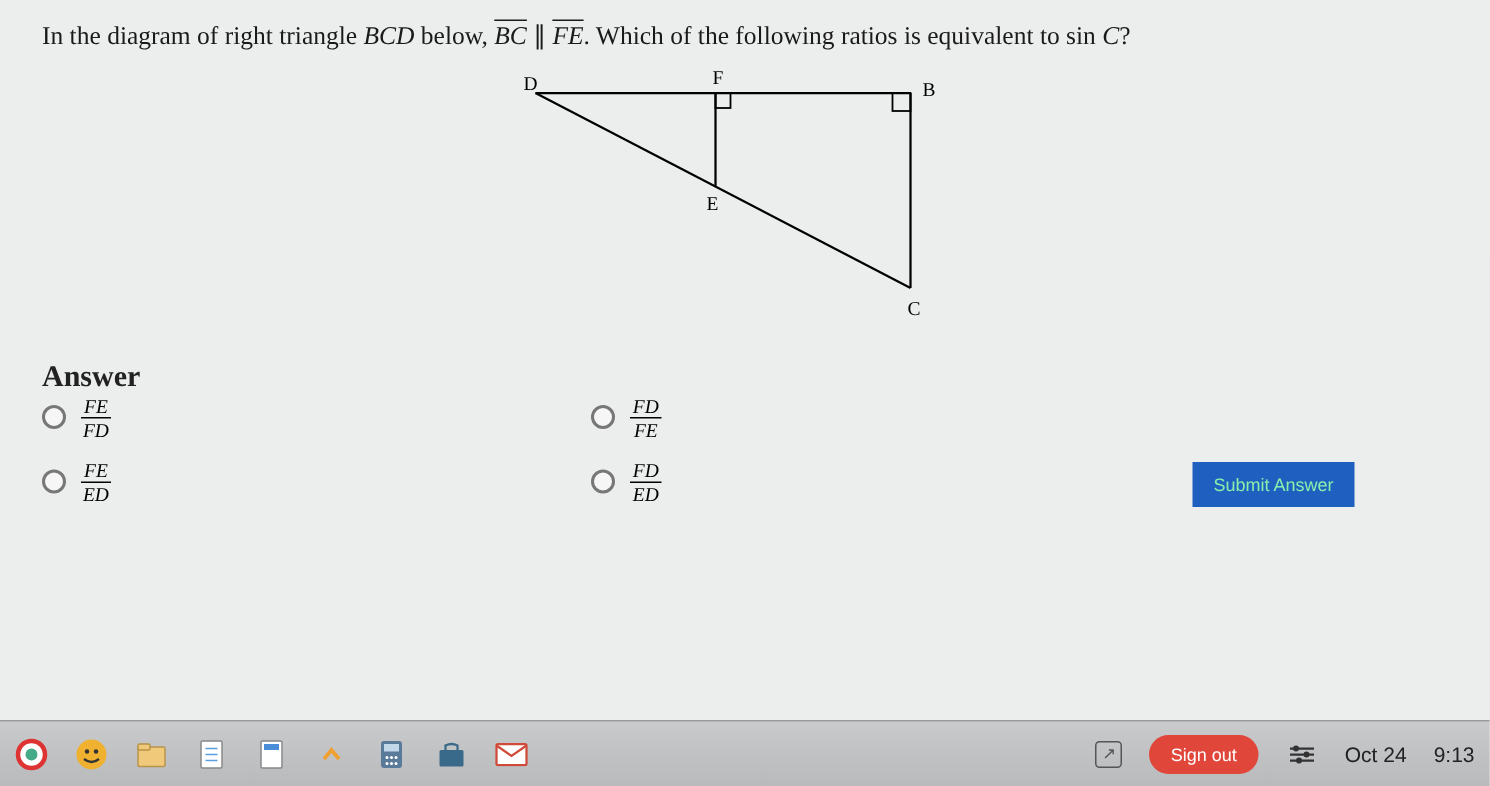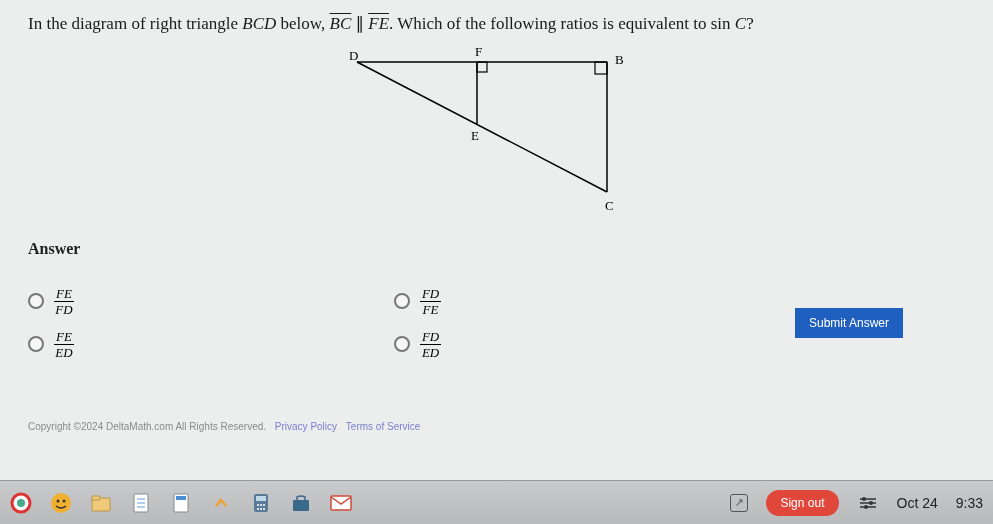--- a/index.html
+++ b/index.html
@@ -25,25 +25,25 @@
     }
     .question .it { font-style: italic; }
     .overline { text-decoration: overline; font-style: italic; }
     .diagram {
       width: 340px;
       height: 180px;
       margin: 6px auto 0 auto;
       position: relative;
     }
     .answer-header {
-      font-size: 16px;
+      font-size: 20px;
       font-weight: bold;
       color: #222;
       margin-top: 18px;
-      margin-bottom: 29px;
+      margin-bottom: 1px;
     }
     .answers {
       display: flex;
       gap: 320px;
     }
     .answer-col { display: flex; flex-direction: column; gap: 14px; }
     .answer-row { display: flex; align-items: center; gap: 10px; }
     .radio {
       width: 16px; height: 16px; border-radius: 50%;
       border: 2px solid #777; background: #f6f6f6;
@@ -53,21 +53,21 @@
       display: inline-flex; flex-direction: column; align-items: center;
       font-size: 13px; font-style: italic; line-height: 1;
     }
     .frac .num { border-bottom: 1px solid #000; padding: 0 2px 1px 2px; }
     .frac .den { padding-top: 1px; }
     .submit-btn {
       position: absolute;
       right: 90px;
       top: 308px;
       background: #1f5fbf;
-      color: #ffffff;
+      color: #86efac;
       font-family: Arial, sans-serif;
       font-size: 12px;
       padding: 8px 14px;
       border: none;
       cursor: pointer;
     }
     .footer {
       position: absolute;
       bottom: 48px;
       left: 28px;
@@ -159,25 +159,20 @@
         <div class="frac">
           <span class="num">FD</span>
           <span class="den">ED</span>
         </div>
       </div>
     </div>
   </div>
 
   <button class="submit-btn">Submit Answer</button>
 
-  <div class="footer">
-    <span>Copyright ©2024 DeltaMath.com All Rights Reserved.</span>
-    <a>Privacy Policy</a>
-    <a>Terms of Service</a>
-  </div>
 </div>
 
 <div class="taskbar">
   <div class="tb-icon">
     <svg width="22" height="22">
         <circle cx="11" cy="11" r="9" fill="#fff" stroke="#d33" stroke-width="3"></circle>
         <circle cx="11" cy="11" r="4" fill="#4a8"></circle>
       </svg>
   </div>
   <div class="tb-icon">
@@ -244,14 +239,14 @@
     <svg width="18" height="14">
         <line x1="1" y1="3" x2="17" y2="3" stroke="#333" stroke-width="1.5"></line>
         <line x1="1" y1="7" x2="17" y2="7" stroke="#333" stroke-width="1.5"></line>
         <line x1="1" y1="11" x2="17" y2="11" stroke="#333" stroke-width="1.5"></line>
         <circle cx="5" cy="3" r="2" fill="#333"></circle>
         <circle cx="12" cy="7" r="2" fill="#333"></circle>
         <circle cx="7" cy="11" r="2" fill="#333"></circle>
       </svg>
   </div>
   <div class="tb-text">Oct 24</div>
-  <div class="tb-text">9:33</div>
+  <div class="tb-text">9:13</div>
 </div>
 
 </body></html>

